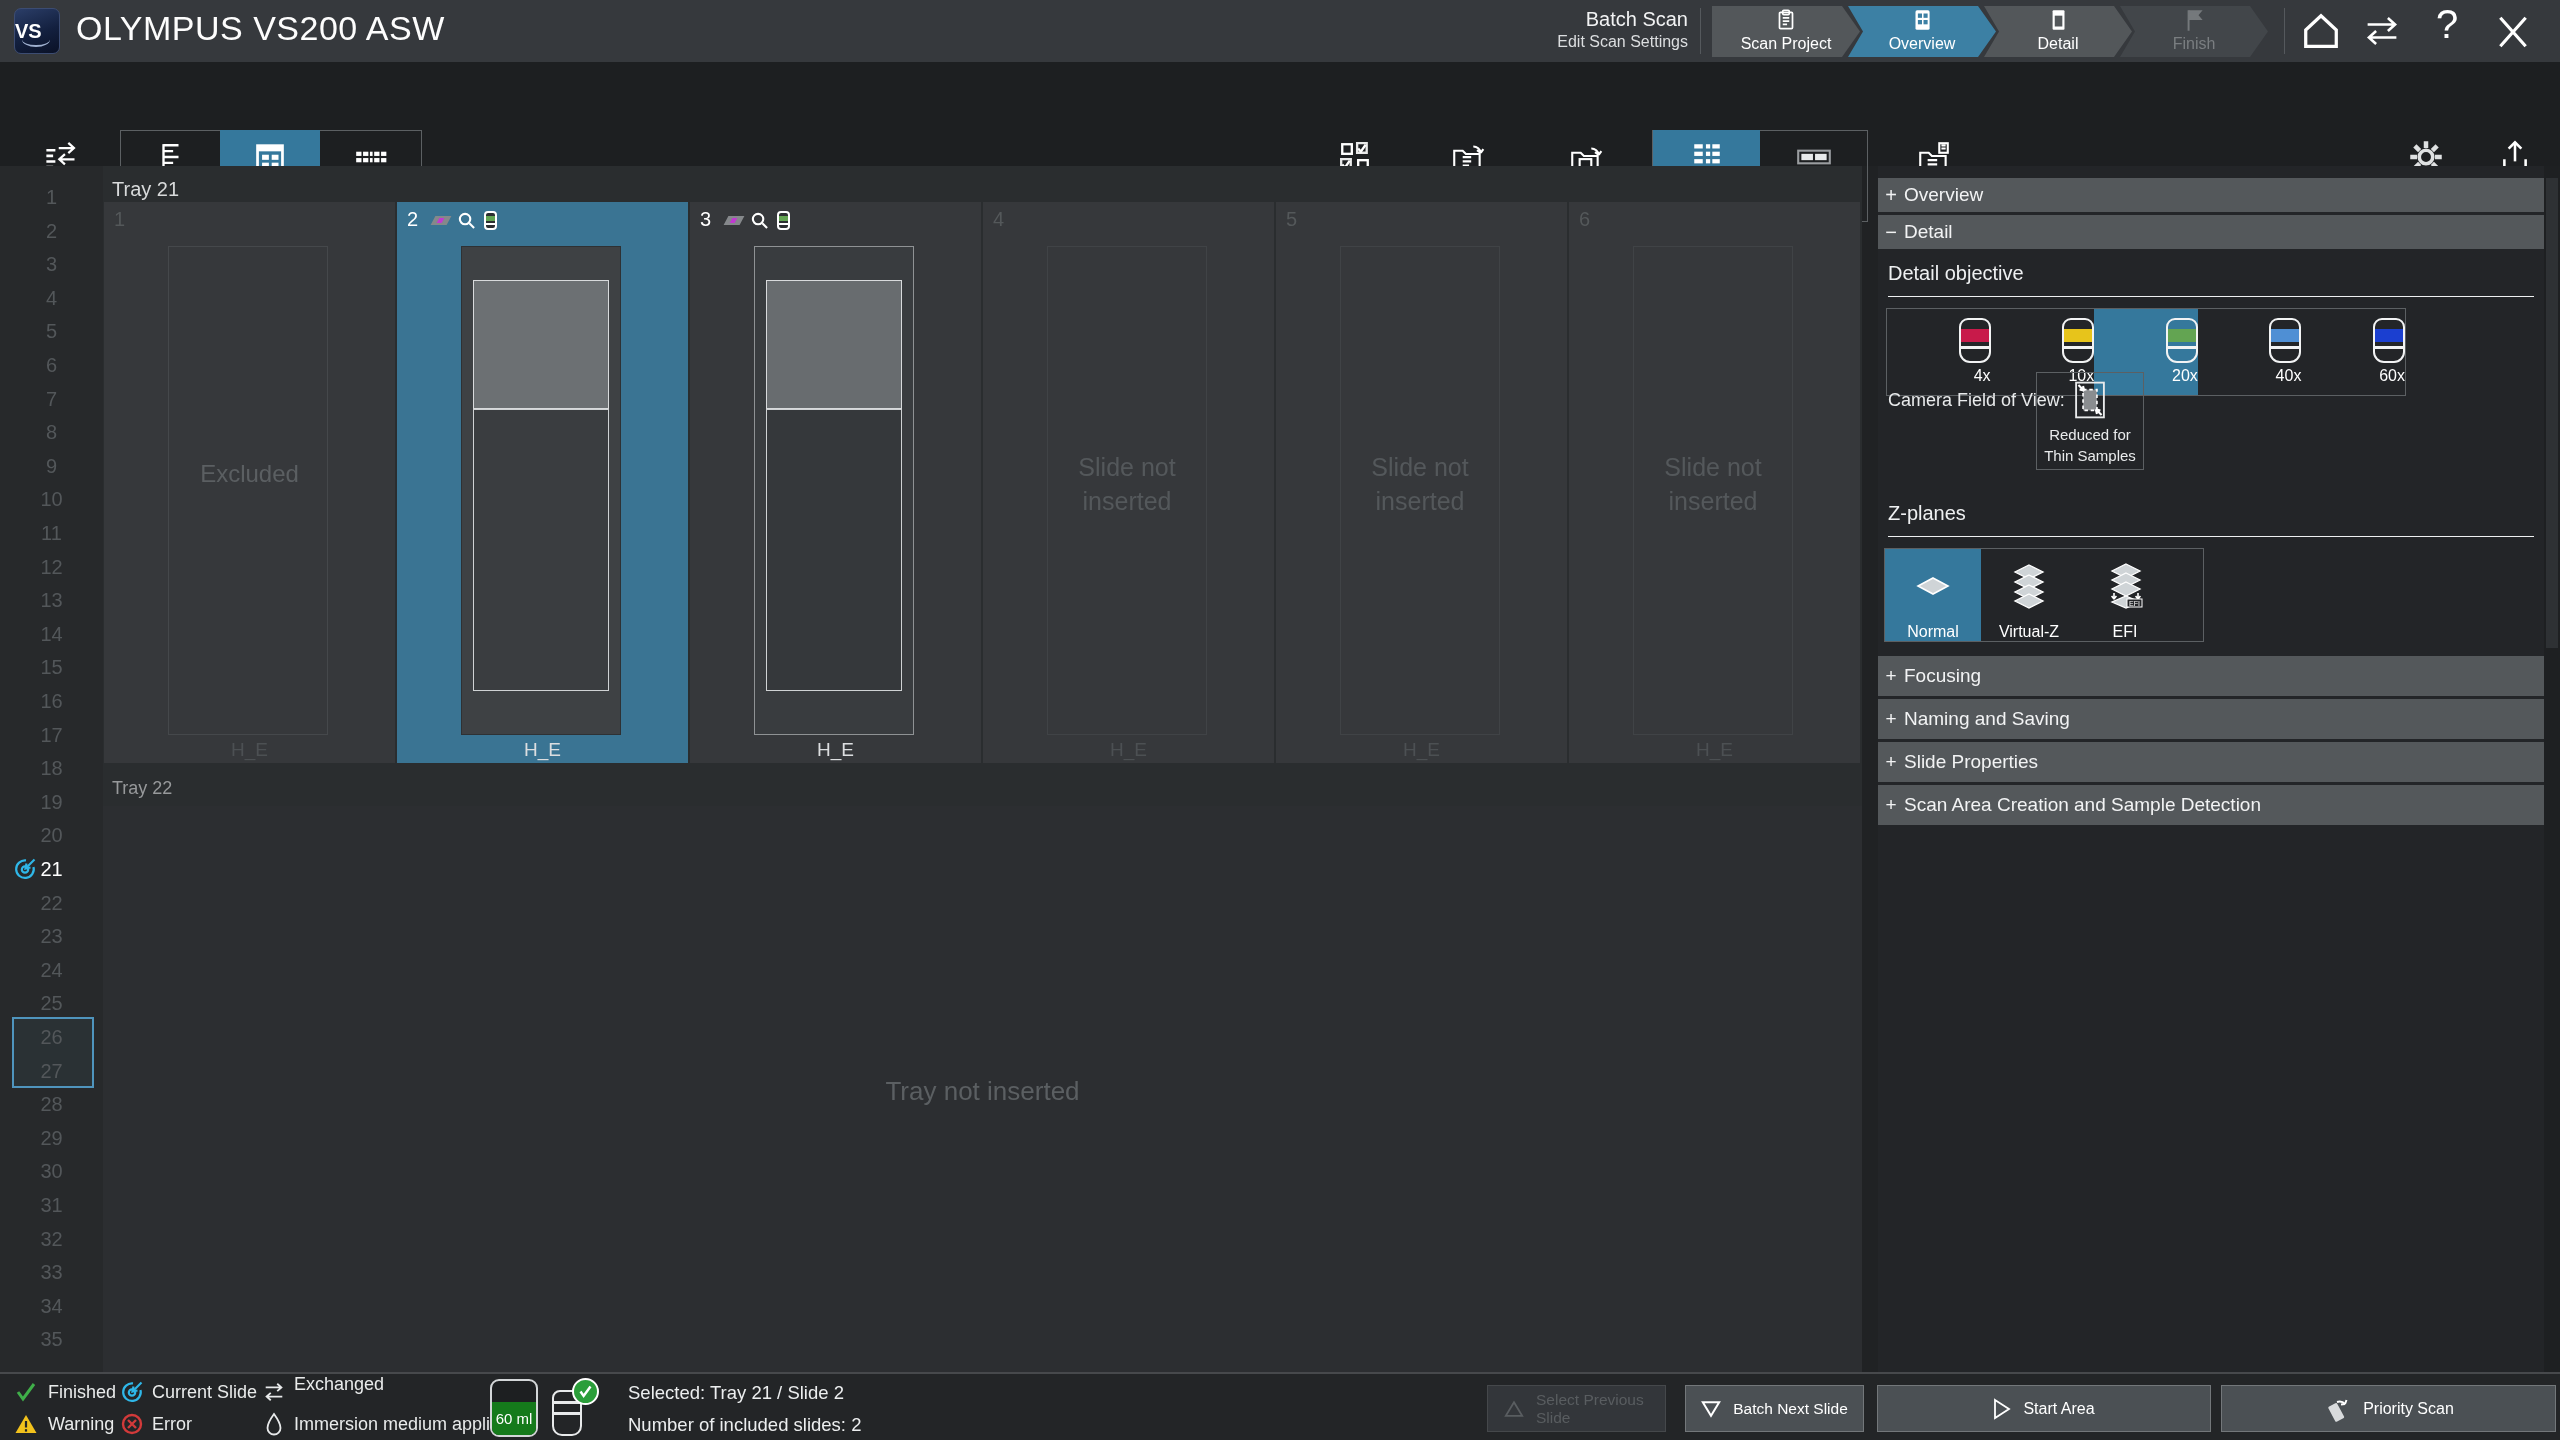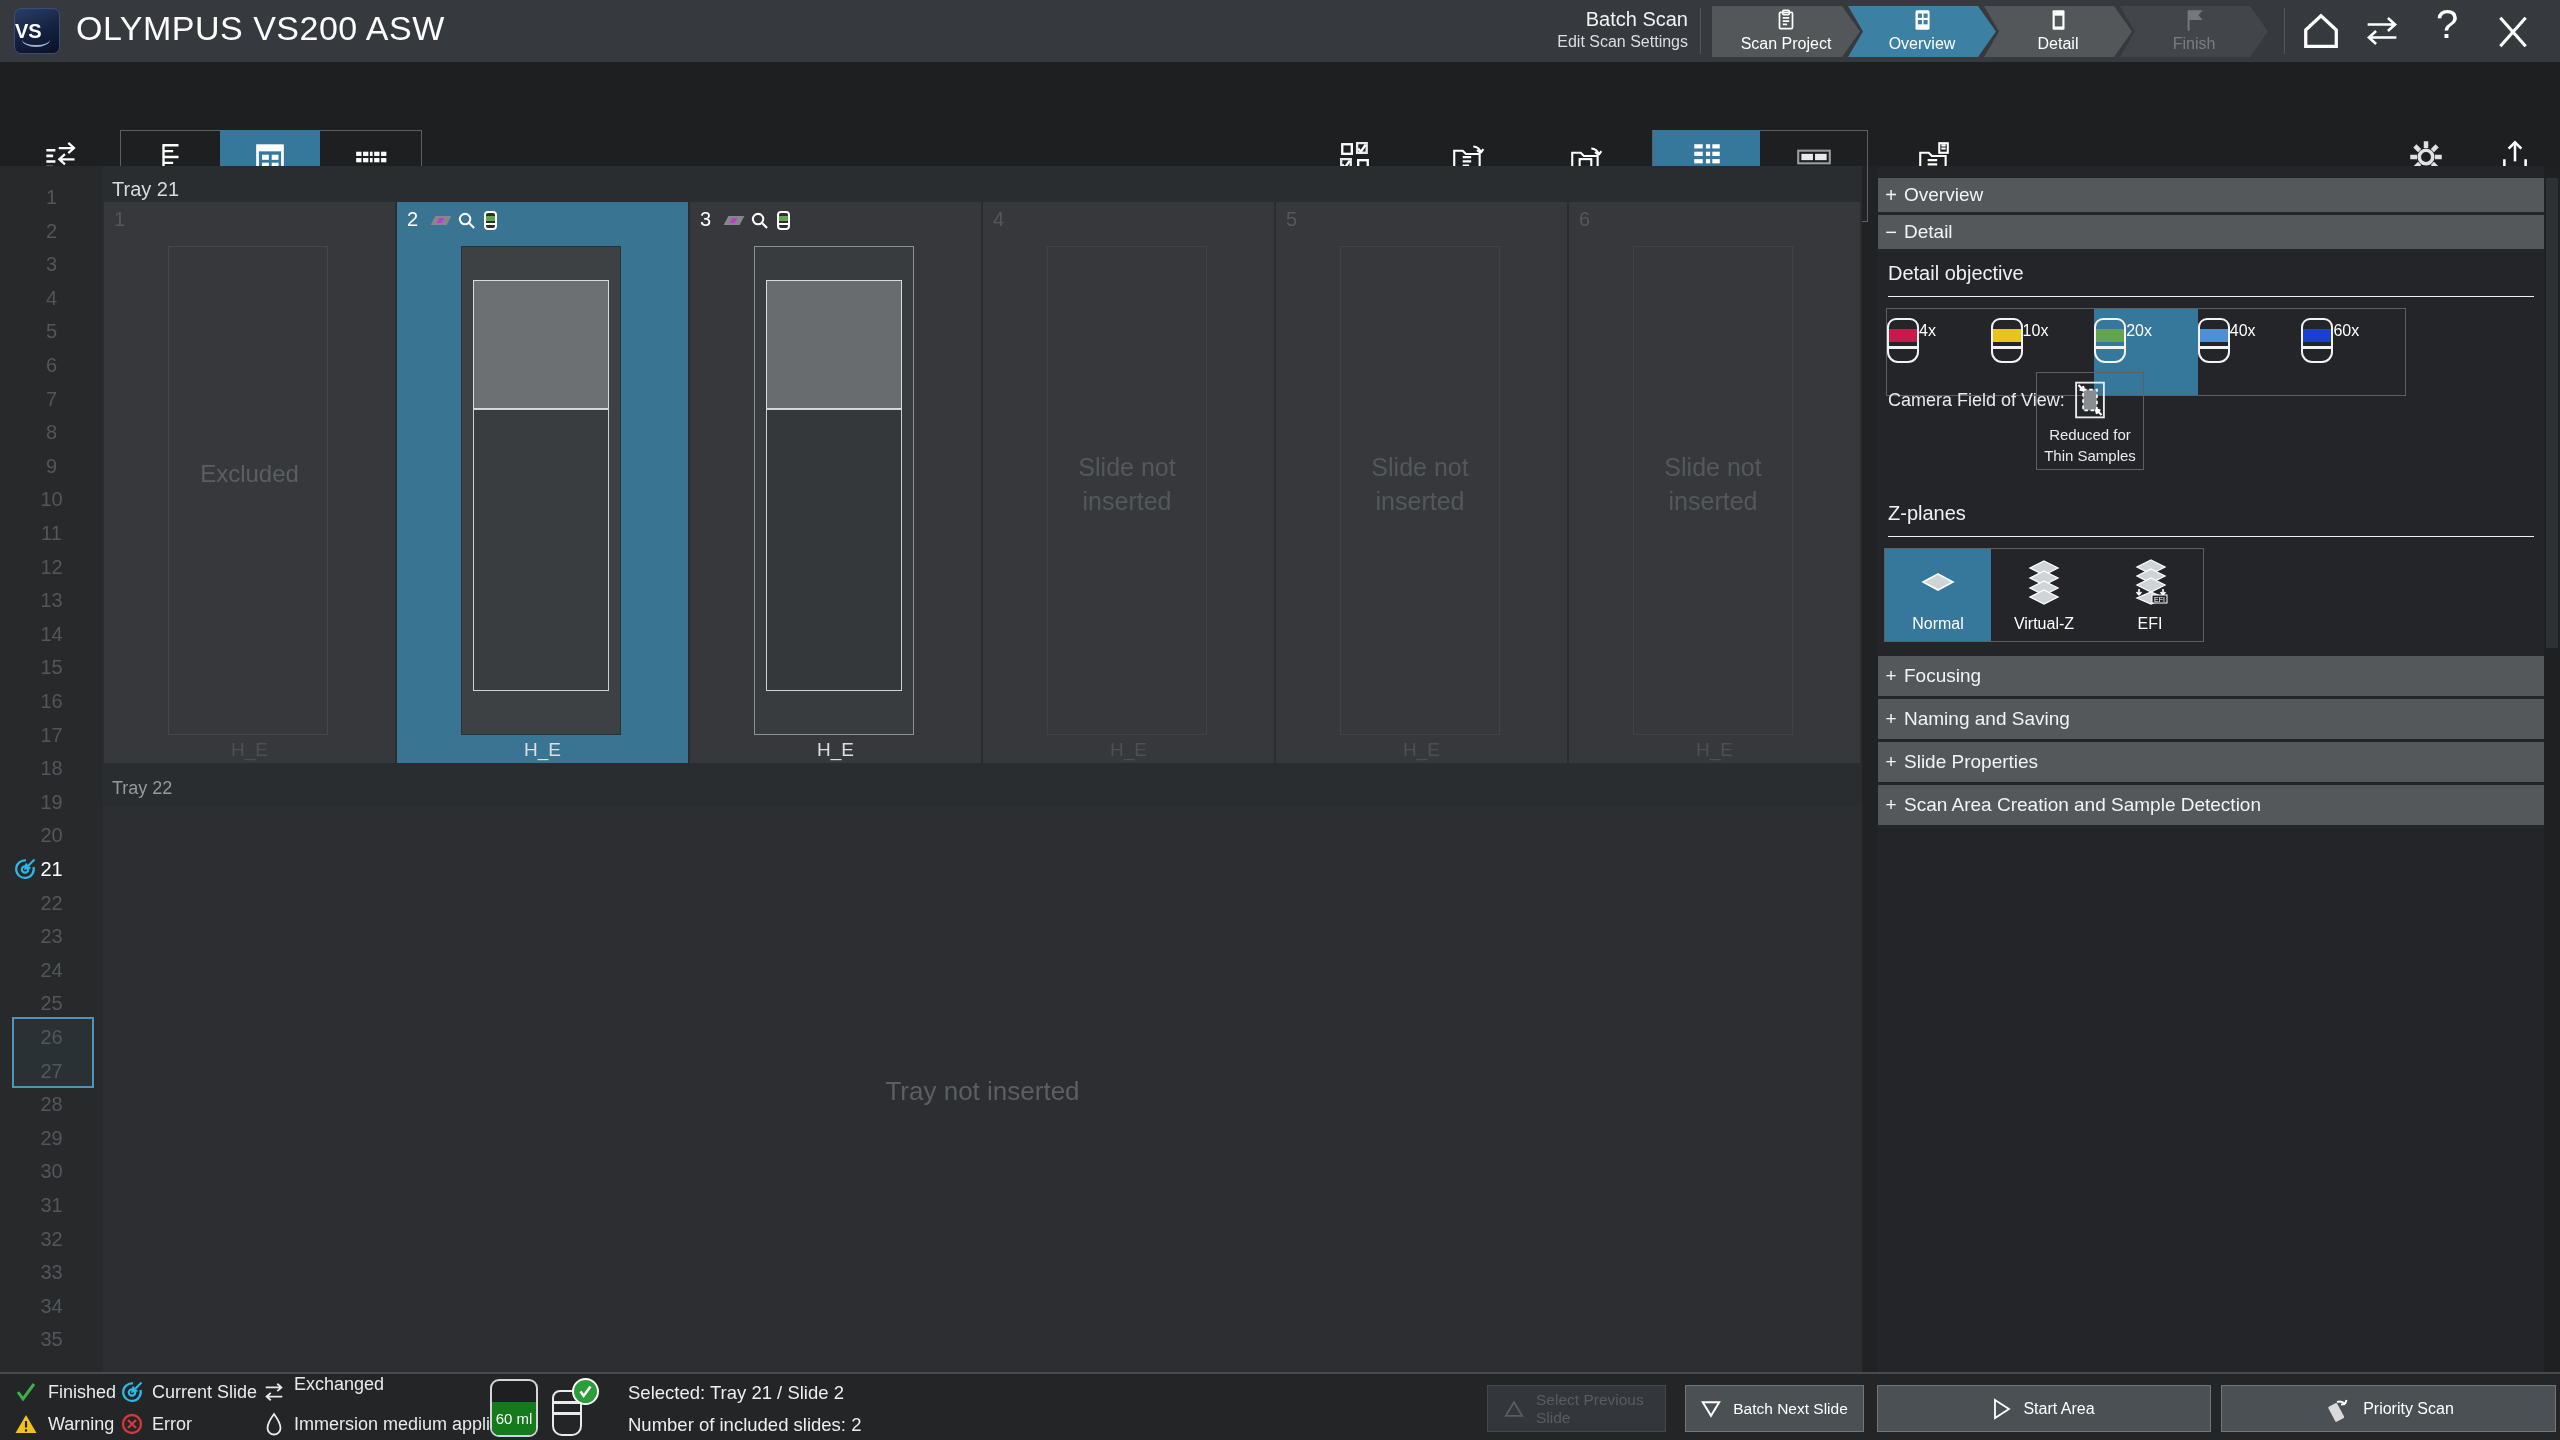--- a/index.html
+++ b/index.html
@@ -85,37 +85,37 @@
 
   
   .rpanel{position:absolute;left:1878px;top:166px;width:666px;height:1206px;background:#232528;}
   .secbar{position:absolute;left:0;width:666px;height:34px;background:#54585b;display:flex;
           align-items:center;font-size:19px;color:#f2f3f4;}
   .secbar .pm{width:26px;text-align:center;font-size:20px;}
   .plabel{position:absolute;left:10px;font-size:20px;color:#eef0f1;}
   .punder{position:absolute;left:10px;width:646px;height:1px;background:#eef0f1;}
   .objgroup{position:absolute;left:8px;top:308px;width:520px;height:88px;border:1px solid #5c6063;
             box-sizing:border-box;display:flex;}
-  .objslot{width:103.6px;height:100%;display:flex;align-items:flex-start;
+  .objslot{width:103.6px;height:100%;display:flex;flex-direction:column;align-items:flex-end;
            justify-content:flex-start;padding-top:9px;box-sizing:border-box;}
   .objslot.sel{background:#35789c;}
   .capsule{width:32px;height:45px;border:2.5px solid #f2f3f4;border-radius:9px 9px 11px 11px;
            background:#232528;position:relative;box-sizing:border-box;overflow:hidden;}
   .objslot.sel .capsule{background:#35789c;}
   .capsule .band{position:absolute;left:0;top:9px;width:100%;height:13px;}
   .capsule .cline{position:absolute;left:0;top:26px;width:100%;height:2.5px;background:#f2f3f4;}
   .objlabel{margin-top:4px;font-size:16px;color:#fff;}
   .fovlabel{position:absolute;left:10px;top:390px;font-size:18px;color:#e9ebec;}
   .fovbtn{position:absolute;left:158px;top:372px;width:108px;height:98px;border:1px solid #5c6063;
           box-sizing:border-box;display:flex;flex-direction:column;align-items:center;padding-top:5px;}
   .fovbtn .flabel{font-size:15px;line-height:21px;color:#e9ebec;text-align:center;margin-top:2px;}
   .zgroup{position:absolute;left:6px;top:548px;width:320px;height:94px;border:1px solid #5c6063;
           box-sizing:border-box;display:flex;}
-  .zslot{width:106px;height:100%;display:flex;flex-direction:column;align-items:center;
-         justify-content:flex-end;padding-bottom:8px;box-sizing:border-box;}
+  .zslot{width:96px;height:100%;display:flex;flex-direction:column;align-items:center;
+         justify-content:flex-end;box-sizing:border-box;}
   .zslot.sel{background:#35789c;}
   .zslot .zicon{flex:1;display:flex;align-items:center;justify-content:center;}
   .zslot .zlabel{font-size:16px;color:#fff;}
   .colbar{position:absolute;left:0;width:666px;height:40px;background:#54585b;display:flex;
           align-items:center;font-size:19px;color:#f2f3f4;}
   .colbar .pm{width:26px;text-align:center;}
   .rscroll{position:absolute;left:2544px;top:166px;width:16px;height:1206px;background:#1e2022;}
   .rthumb{position:absolute;left:2px;top:12px;width:12px;height:470px;background:#2e3134;}
 
   

